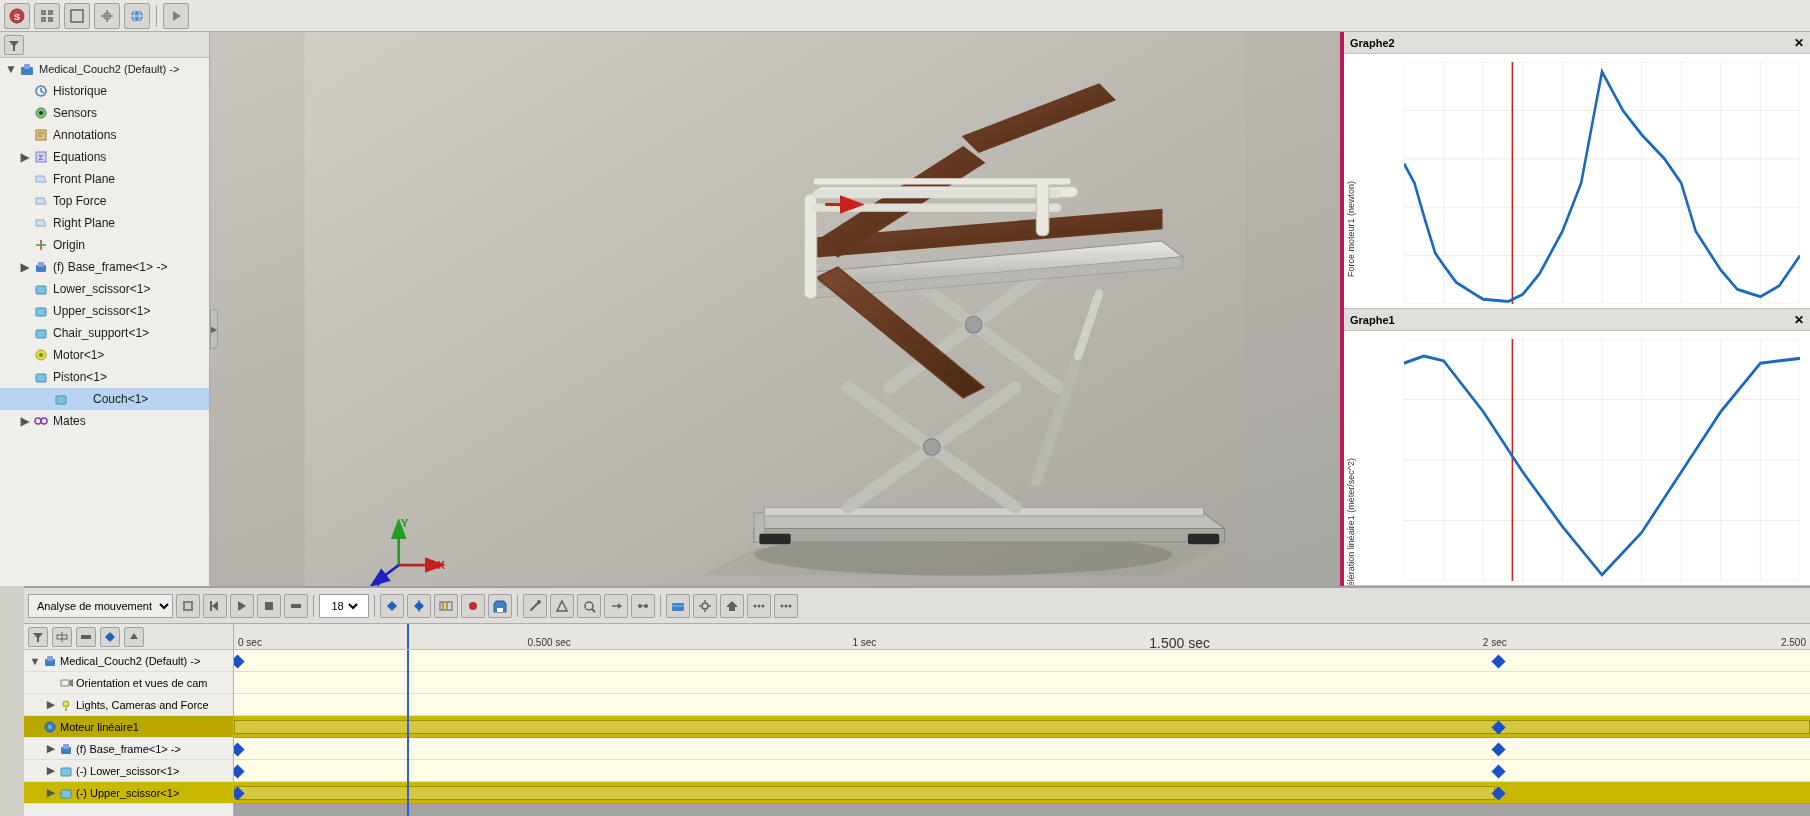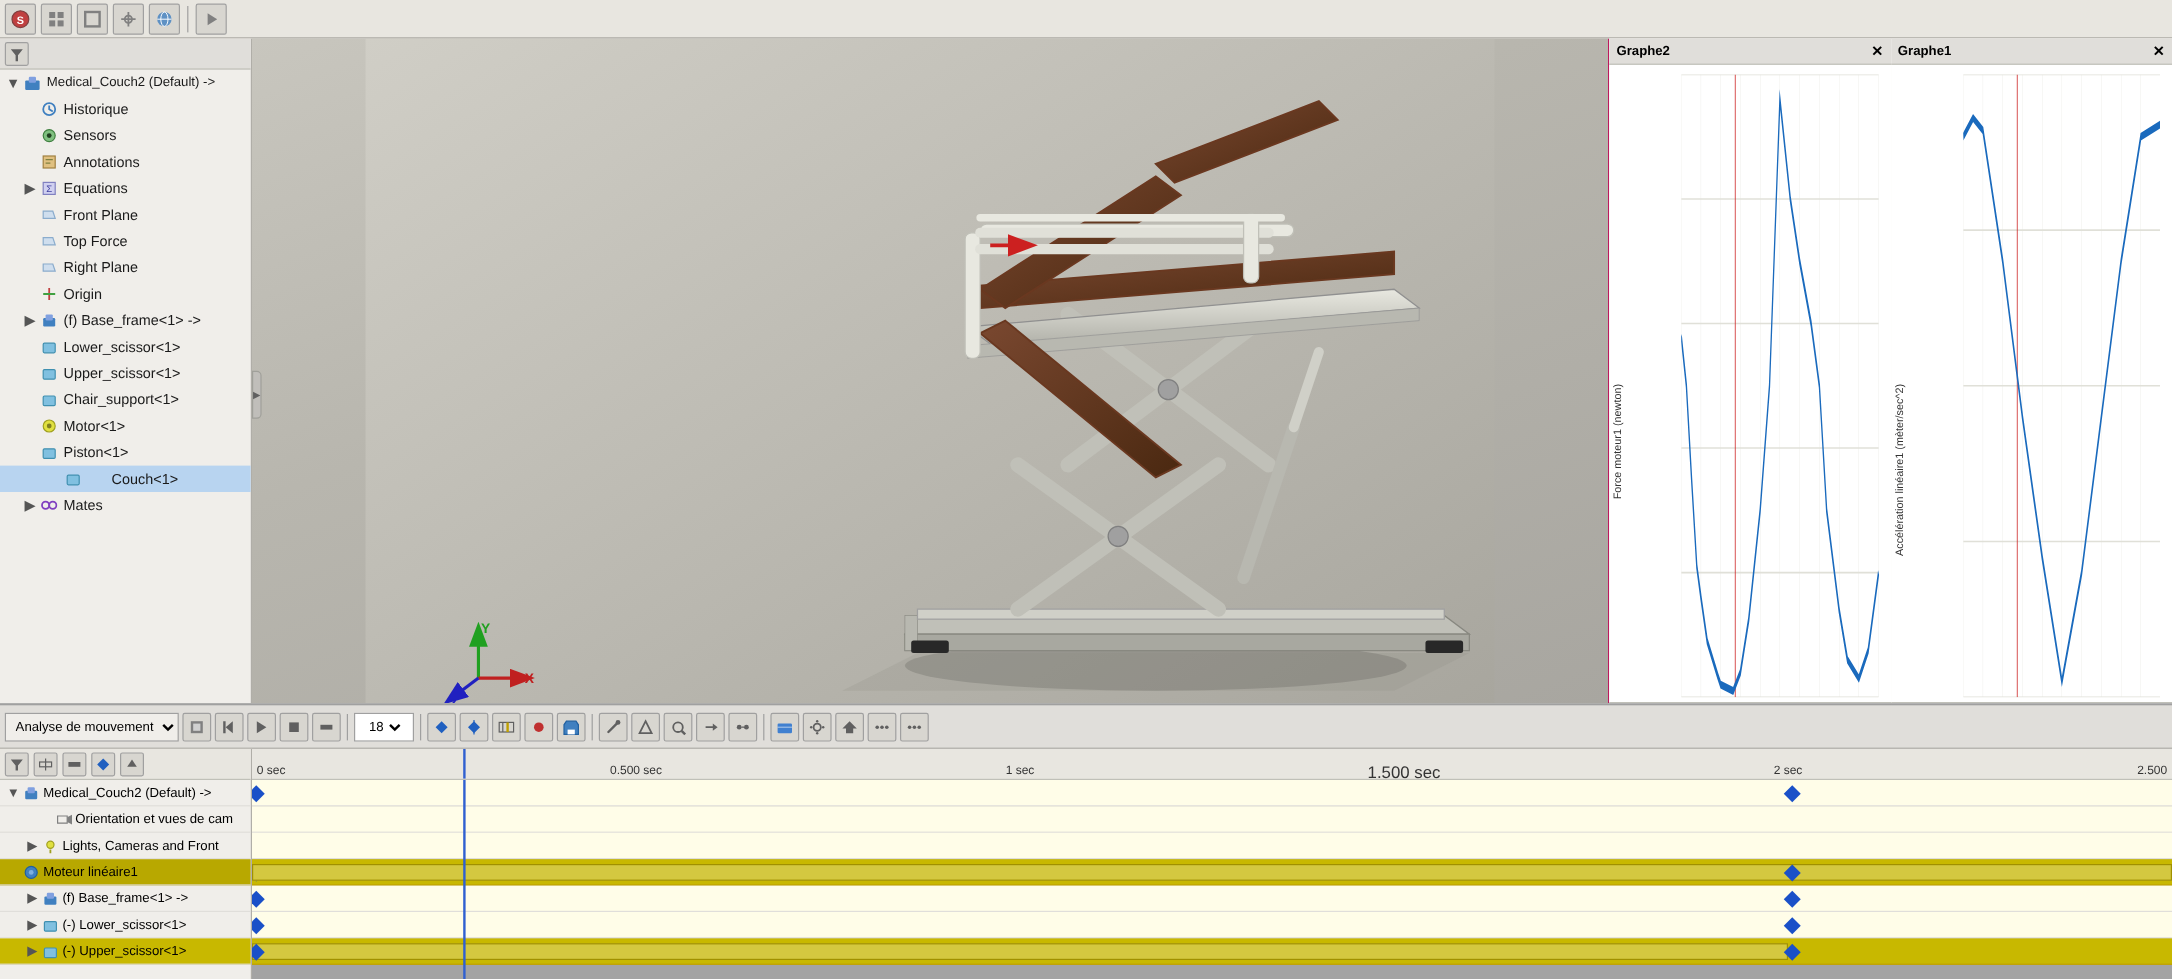--- a/index.html
+++ b/index.html
@@ -69,24 +69,24 @@
     
     #couch-area {
       position: absolute;
       top: 0; left: 0; right: 0; bottom: 0;
     }
 
     
     #right-panel {
       width: 470px;
       background: #f5f5f0;
-      border-left: 1px solid #be185d;
+      border-left: 4px solid #be185d;
       flex-shrink: 0;
       display: flex;
-      flex-direction: row;
+      flex-direction: column;
     }
     .graph-container {
       flex: 1;
       border-bottom: 1px solid #c0c0b8;
       display: flex;
       flex-direction: column;
       background: white;
       position: relative;
     }
     .graph-title-bar {
@@ -124,20 +124,21 @@
     }
 
     
     #bottom-panel {
       height: 230px;
       background: #f0eeea;
       border-top: 2px solid #a0a0a0;
       flex-shrink: 0;
       display: flex;
       flex-direction: column;
+      margin-left: 24px;
     }
     #animation-toolbar {
       height: 36px;
       background: #e0deda;
       border-bottom: 1px solid #b0aea8;
       display: flex;
       align-items: center;
       padding: 0 4px;
       gap: 3px;
     }
@@ -913,39 +914,39 @@
       <div class="tl-tree-item">
         <span class="tl-toggle">▼</span>
         <span class="tl-icon">
           <svg width="14" height="14">
               <rect x="2" y="5" width="10" height="7" fill="#4080c0" rx="1"></rect>
               <rect x="4" y="2" width="6" height="5" fill="#80a0e0" rx="1"></rect>
             </svg>
         </span>
         <span>Medical_Couch2 (Default) -&gt;</span>
       </div>
-      <div class="tl-tree-item" style="padding-left:20px;justify-content:center;">
+      <div class="tl-tree-item" style="padding-left:20px;">
         <span class="tl-toggle"></span>
         <span class="tl-icon">
           <svg width="14" height="14">
               <polygon points="2,4 10,4 10,10 2,10" fill="none" stroke="#808080" stroke-width="1"></polygon>
               <polygon points="10,5 14,3 14,11 10,9" fill="#808080"></polygon>
             </svg>
         </span>
         <span>Orientation et vues de cam</span>
       </div>
       <div class="tl-tree-item" style="padding-left:20px;">
         <span class="tl-toggle">▶</span>
         <span class="tl-icon">
           <svg width="14" height="14">
               <circle cx="7" cy="6" r="3" fill="#e0e040" stroke="#a0a020" stroke-width="1"></circle>
               <line x1="7" y1="10" x2="7" y2="13" stroke="#a0a020" stroke-width="1.5"></line>
             </svg>
         </span>
-        <span>Lights, Cameras and Front</span>
+        <span>Lights, Cameras and Force</span>
       </div>
       <div class="tl-tree-item highlighted" style="background:#b8a800;">
         <span class="tl-toggle"></span>
         <span class="tl-icon">
           <svg width="14" height="14">
               <circle cx="7" cy="7" r="5" fill="#4080c0" stroke="#2060a0" stroke-width="1"></circle>
               <circle cx="7" cy="7" r="2" fill="#80b0e0"></circle>
             </svg>
         </span>
         <span>Moteur linéaire1</span>

